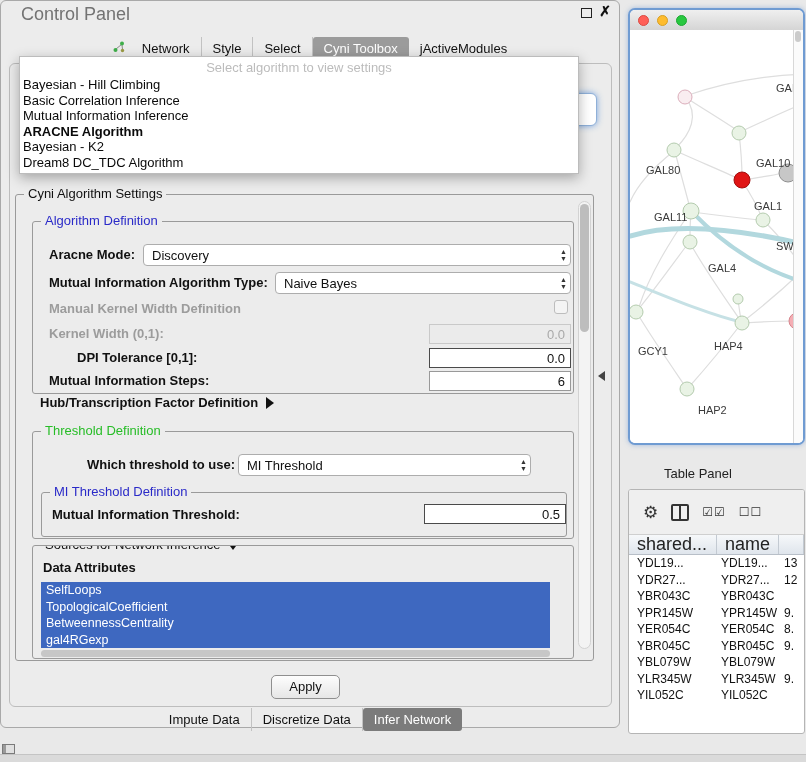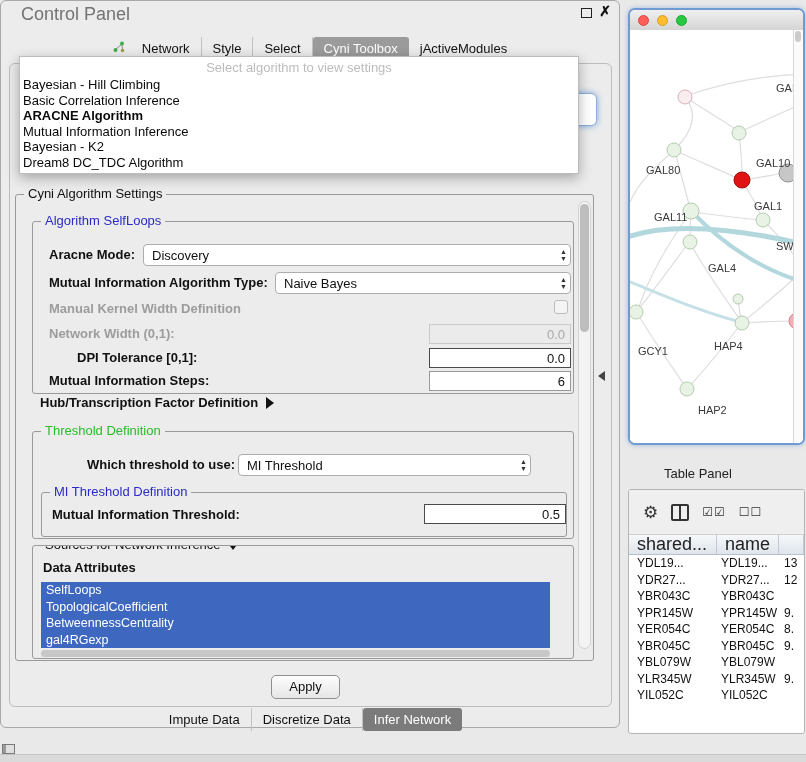--- a/index.html
+++ b/index.html
@@ -132,35 +132,35 @@
       </div>
     </div>
 
   <div id="combo-peek"></div>
 
   <div id="algo-popup">
     <div class="popup-placeholder">Select algorithm to view settings</div>
     <div>
         <div class="popup-item">Bayesian - Hill Climbing</div>
         <div class="popup-item">Basic Correlation Inference</div>
+        <div class="popup-item">Mutual Information Inference</div>
         <div class="popup-item bold">ARACNE Algorithm</div>
-        <div class="popup-item">Mutual Information Inference</div>
         <div class="popup-item">Bayesian - K2</div>
         <div class="popup-item">Dream8 DC_TDC Algorithm</div>
       </div>
   </div>
 
   <div class="group" id="settings-group">
     <span class="legend">Cyni Algorithm Settings</span>
     <div id="settings-scroll">
       <div id="settings-thumb"></div>
     </div>
 
     <div class="group" id="algdef-group">
-      <span class="legend blue">Algorithm SelfLoops</span>
+      <span class="legend blue">Algorithm Definition</span>
 
       <span class="flabel" style="left:16px;top:25px;">Aracne Mode:</span>
       <div class="combo" style="left:110px;top:22px;width:428px;">
         <span class="val">Discovery</span>
         <span class="stepper">
             <span>▲</span>
             <span>▼</span>
           </span>
       </div>
 
@@ -169,21 +169,21 @@
         <span class="val">Naive Bayes</span>
         <span class="stepper">
             <span>▲</span>
             <span>▼</span>
           </span>
       </div>
 
       <span class="flabel dis" style="left:16px;top:79px;">Manual Kernel Width Definition</span>
       <span class="cbox" style="left:521px;top:78px;"></span>
 
-      <span class="flabel dis" style="left:16px;top:104px;">Network Width (0,1):</span>
+      <span class="flabel dis" style="left:16px;top:104px;">Kernel Width (0,1):</span>
       <div class="tfield dis" style="left:396px;top:102px;width:142px;">0.0</div>
 
       <span class="flabel" style="left:16px;top:128px;padding-left:28px;">DPI Tolerance [0,1]:</span>
       <div class="tfield dark" style="left:396px;top:126px;width:142px;">0.0</div>
 
       <span class="flabel" style="left:16px;top:151px;">Mutual Information Steps:</span>
       <div class="tfield" style="left:396px;top:149px;width:142px;">6</div>
     </div>
 
     <div id="hub-row">

